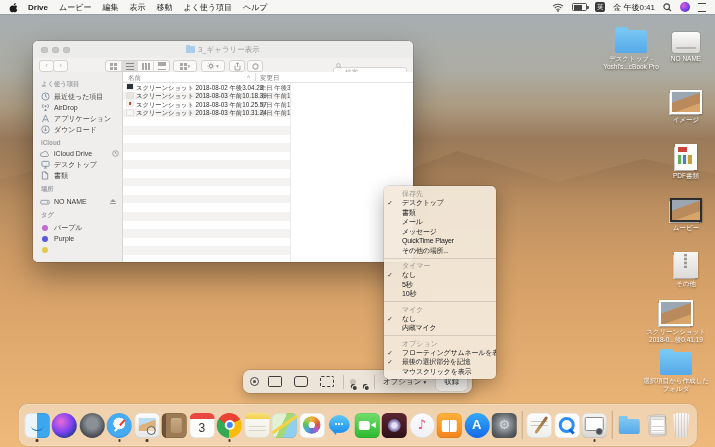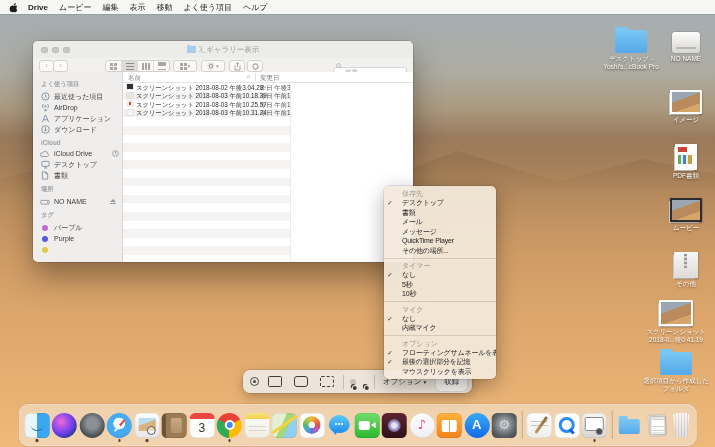--- a/index.html
+++ b/index.html
@@ -45,21 +45,21 @@
   .icn-zip{width:24px;height:26px;background:linear-gradient(#f6f6f5,#dcdbd8);box-shadow:0 1px 2px rgba(0,0,0,.35),-2px 2px 0 -1px #e4e3e0;position:relative;}
   .icn-zip::before{content:"";position:absolute;left:10px;top:2px;width:3px;height:14px;
     background:repeating-linear-gradient(180deg,#9a9894 0 2px,#d6d4d0 2px 4px);}
   
   .fwindow{position:absolute;left:33px;top:41px;width:380px;height:221px;z-index:2;border-radius:5px;
     background:#fff;box-shadow:0 0 0 .5px rgba(0,0,0,.25),0 14px 30px rgba(0,0,0,.35);overflow:hidden;}
   .tbar{position:absolute;left:0;top:0;right:0;height:17px;background:#ececea;border-bottom:.5px solid #d2d0ce;}
   .lights{position:absolute;left:8px;top:5.5px;display:flex;gap:4.5px;}
   .lt{width:6.5px;height:6.5px;border-radius:50%;background:#c9c7c5;box-shadow:inset 0 0 0 .5px rgba(0,0,0,.12);}
   .wtitle{position:absolute;left:0;right:0;top:0;height:17px;display:flex;align-items:center;justify-content:center;
-    gap:3px;font-size:7.5px;color:#9b9b9a;font-family:Liberation Serif, serif;}
+    gap:3px;font-size:7.5px;color:#9b9b9a;}
   .proxy{width:9px;height:7px;background:#a9cdea;border-radius:1px;position:relative;}
   .proxy::before{content:"";position:absolute;top:-1.5px;left:0;width:4px;height:2px;background:#a9cdea;border-radius:1px 1px 0 0;}
   .ftoolbar{position:absolute;left:0;top:17px;right:0;height:14px;background:#f3f1f0;border-bottom:.5px solid #d6d4d2;}
   .navb{position:absolute;top:2px;width:13px;height:10px;border:.5px solid #d4d2d0;background:#fbfaf9;border-radius:3px;
     color:#b9b7b5;font-size:8px;line-height:9px;text-align:center;}
   .seg{position:absolute;left:72px;top:2px;display:flex;height:10px;border:.5px solid #d4d2d0;border-radius:3px;overflow:hidden;background:#fbfaf9;}
   .segb{width:15px;display:flex;align-items:center;justify-content:center;border-right:.5px solid #ddd;}
   .segb:last-child{border-right:none;}
   .segb.sel{background:#dddbd9;}
   .gi{display:block;}
@@ -230,20 +230,39 @@
           </svg>
         </span>
       </span>
     <span class="m first">Drive</span>
     <span class="m">ムービー</span>
     <span class="m">編集</span>
     <span class="m">表示</span>
     <span class="m">移動</span>
     <span class="m">よく使う項目</span>
     <span class="m">ヘルプ</span>
+    <span class="mright">
+      <span>
+          <svg width="12" height="9" viewBox="0 0 12 9">
+            <path d="M1 3.2a7.2 7.2 0 0 1 10 0M2.7 5a4.7 4.7 0 0 1 6.6 0M4.4 6.8a2.3 2.3 0 0 1 3.2 0" fill="none" stroke="#555" stroke-width="1.1"></path>
+            <circle cx="6" cy="8" r=".9" fill="#555"></circle>
+          </svg>
+        </span>
+      <span class="batt"></span>
+      <span class="ime">英</span>
+      <span class="clock">金 午後0:41</span>
+      <span>
+          <svg width="9" height="9" viewBox="0 0 9 9">
+            <circle cx="3.7" cy="3.7" r="2.8" fill="none" stroke="#444" stroke-width="1.1"></circle>
+            <path d="M5.8 5.8 8 8" stroke="#444" stroke-width="1.1"></path>
+          </svg>
+        </span>
+      <span class="siri"></span>
+      <span class="nc"></span>
+    </span>
   </div>
 
   <div class="dicon" style="left:594px;top:30px;width:74px;">
     <div class="ic icn-folder"></div>
     <div class="dlabel">デスクトップ - Yoshi's...cBook Pro</div>
   </div>
   <div class="dicon" style="left:661px;top:32px;width:50px;">
     <div class="ic icn-drive"></div>
     <div class="dlabel">NO NAME</div>
   </div>

